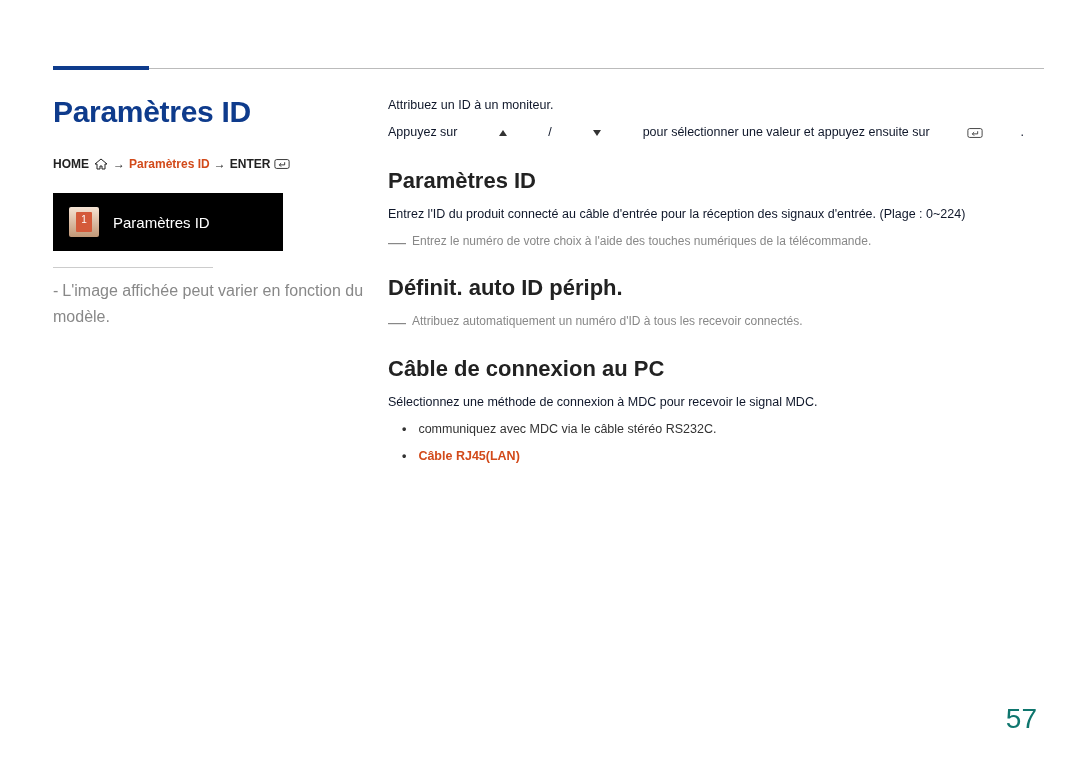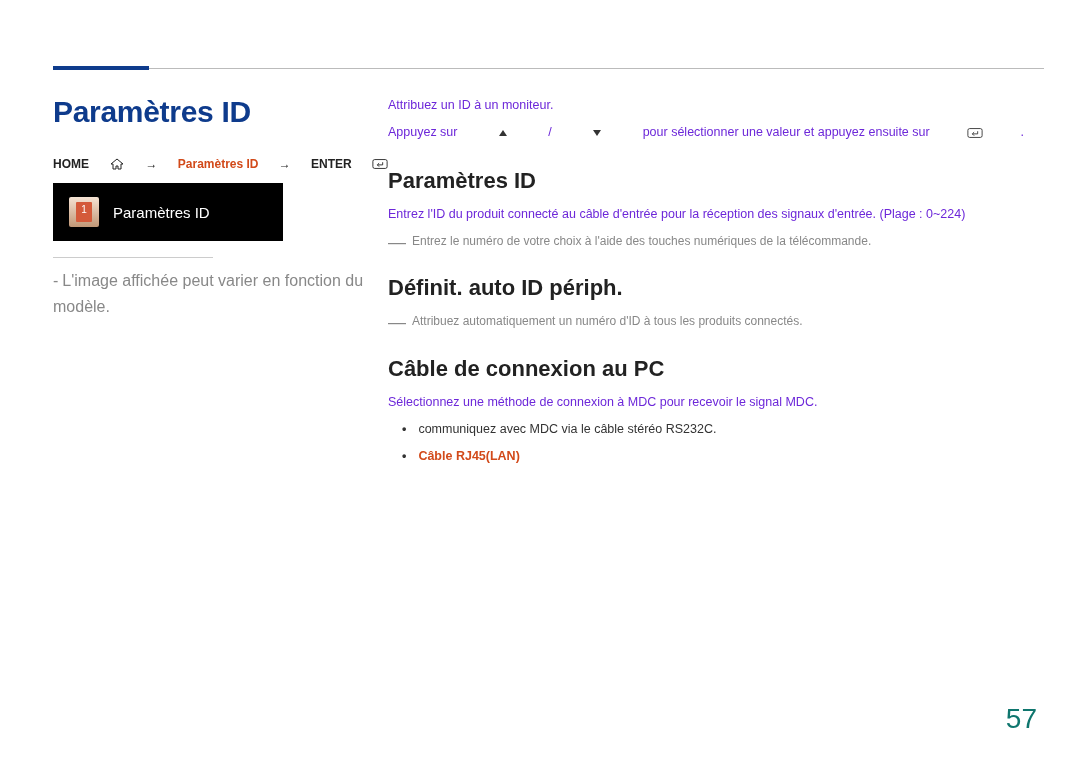--- a/index.html
+++ b/index.html
@@ -45,26 +45,25 @@
     font-size: 30px;
     font-weight: 600;
     color: #0e3b8c;
     margin-bottom: 28px;
     letter-spacing: -0.3px;
   }
   .breadcrumb {
     font-size: 12px;
     font-weight: 700;
     color: #222;
-    margin-bottom: 12px;
+    margin-bottom: 22px;
     display: flex;
     align-items: center;
     gap: 4px;
     flex-wrap: wrap;
-    justify-content: space-between;
   }
   .breadcrumb .hl { color: #d24a1a; font-weight: 700; }
   .breadcrumb .arrow { font-weight: 400; }
   .glyph {
     display: inline-flex;
     align-items: center;
     justify-content: center;
     width: 16px;
     height: 12px;
   }
@@ -115,21 +114,21 @@
     font-size: 16px;
     color: #888;
     line-height: 1.6;
   }
   .footnote-dash {
     color: #888;
     margin-right: 4px;
   }
   .body-text {
     font-size: 12.5px;
-    color: #6d28d9;
+    color: #0f172a;
     margin-bottom: 6px;
     line-height: 1.7;
   }
   .body-inline { display: flex; align-items: center; flex-wrap: wrap; gap: 2px; justify-content: space-between; }
   .h2 {
     font-size: 22px;
     font-weight: 600;
     color: #222;
     margin-top: 24px;
     margin-bottom: 10px;
@@ -237,21 +236,21 @@
     <h2 class="h2">Paramètres ID</h2>
     <div class="body-text">Entrez l'ID du produit connecté au câble d'entrée pour la réception des signaux d'entrée. (Plage : 0~224)</div>
     <div class="note">
       <span class="note-dash">―</span>
       <span>Entrez le numéro de votre choix à l'aide des touches numériques de la télécommande.</span>
     </div>
 
     <h2 class="h2">Définit. auto ID périph.</h2>
     <div class="note">
       <span class="note-dash">―</span>
-      <span>Attribuez automatiquement un numéro d'ID à tous les produits connectés.</span>
+      <span>Attribuez automatiquement un numéro d'ID à tous les recevoir connectés.</span>
     </div>
 
     <h2 class="h2">Câble de connexion au PC</h2>
     <div class="body-text">Sélectionnez une méthode de connexion à MDC pour recevoir le signal MDC.</div>
 
     <div class="bullet-item">
       <span class="bullet-dot">•</span>
       <div class="bullet-body">
         <span>communiquez avec MDC via le câble stéréo RS232C.</span>
       </div>

